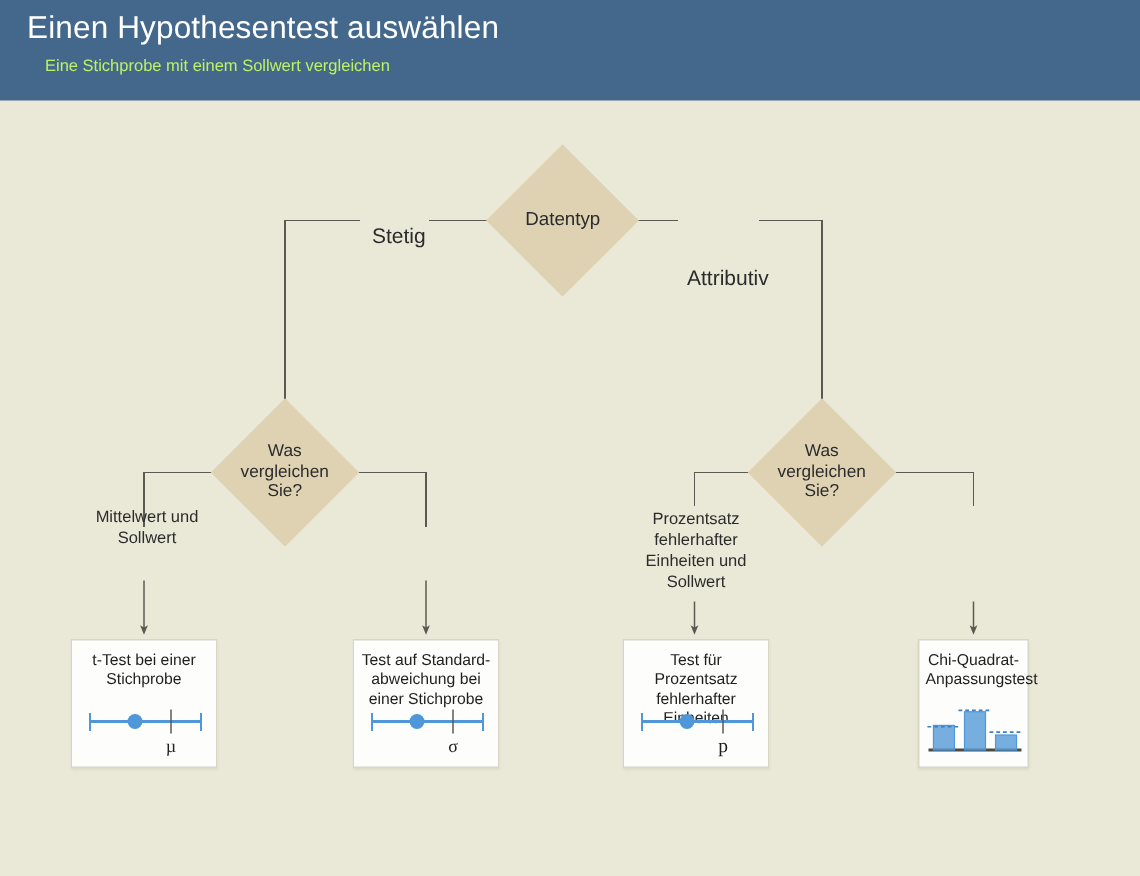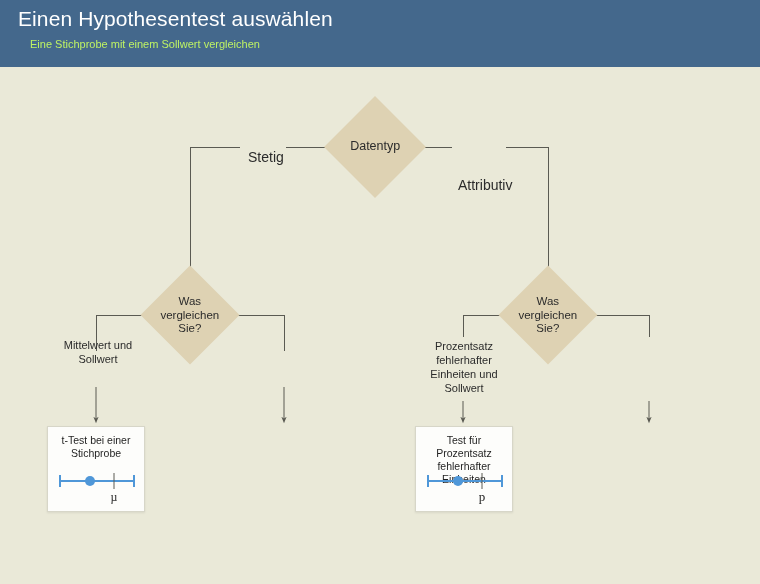--- a/index.html
+++ b/index.html
@@ -255,33 +255,67 @@
           <line x1="12" y1="10" x2="12" y2="22"></line>
           <line x1="86" y1="10" x2="86" y2="22"></line>
         </g>
         <circle cx="42" cy="16" r="5" fill="#4f97d8"></circle>
         <line x1="66" y1="8" x2="66" y2="24" stroke="#5a5a52" stroke-width="1"></line>
         <text x="66" y="36" font-family="Liberation Serif, serif" font-size="12" fill="#1f1f1f" text-anchor="middle">µ</text>
       </svg>
 
     </div>
 
+    <div class="card" id="card-1">
+      <div class="card-title">Test auf Standard-
+abweichung bei
+einer Stichprobe</div>
+      <svg class="card-graphic" viewBox="0 0 98 40">
+        <g stroke="#4f97d8" stroke-width="1.4" fill="none" shape-rendering="crispEdges">
+          <line x1="12" y1="16" x2="86" y2="16"></line>
+          <line x1="12" y1="10" x2="12" y2="22"></line>
+          <line x1="86" y1="10" x2="86" y2="22"></line>
+        </g>
+        <circle cx="42" cy="16" r="5" fill="#4f97d8"></circle>
+        <line x1="66" y1="8" x2="66" y2="24" stroke="#5a5a52" stroke-width="1"></line>
+        <text x="66" y="36" font-family="Liberation Serif, serif" font-size="12" fill="#1f1f1f" text-anchor="middle">σ</text>
+      </svg>
+
+    </div>
 
     <div class="card" id="card-2">
       <div class="card-title">Test für Prozentsatz
 fehlerhafter
 Einheiten</div>
       <svg class="card-graphic" viewBox="0 0 98 40">
         <g stroke="#4f97d8" stroke-width="1.4" fill="none" shape-rendering="crispEdges">
           <line x1="12" y1="16" x2="86" y2="16"></line>
           <line x1="12" y1="10" x2="12" y2="22"></line>
           <line x1="86" y1="10" x2="86" y2="22"></line>
         </g>
         <circle cx="42" cy="16" r="5" fill="#4f97d8"></circle>
         <line x1="66" y1="8" x2="66" y2="24" stroke="#5a5a52" stroke-width="1"></line>
         <text x="66" y="36" font-family="Liberation Serif, serif" font-size="13" fill="#1f1f1f" text-anchor="middle">p</text>
       </svg>
 
     </div>
 
+    <div class="card" id="card-3">
+      <div class="card-title">Chi-Quadrat-
+Anpassungstest</div>
+      <svg class="card-graphic" viewBox="0 0 74 40" id="chi-bar-chart">
+        <line x1="6" y1="35" x2="68" y2="35" stroke="#4a4a44" stroke-width="2"></line>
+        <g id="chi-bars">
+            <rect x="9.3" y="18.6" width="14" height="16.4" fill="#4f97d8" fill-opacity="0.78" stroke="#4f97d8" stroke-width="0.8"></rect>
+            <rect x="30.0" y="9.5" width="14" height="25.5" fill="#4f97d8" fill-opacity="0.78" stroke="#4f97d8" stroke-width="0.8"></rect>
+            <rect x="50.7" y="25.0" width="14" height="10.0" fill="#4f97d8" fill-opacity="0.78" stroke="#4f97d8" stroke-width="0.8"></rect>
+          </g>
+        <g id="chi-expected">
+            <line x1="5.3" x2="27.3" y1="19.5" y2="19.5" stroke="#3c7ec0" stroke-width="1.1" stroke-dasharray="2.5 2"></line>
+            <line x1="26.0" x2="48.0" y1="8.6" y2="8.6" stroke="#3c7ec0" stroke-width="1.1" stroke-dasharray="2.5 2"></line>
+            <line x1="46.7" x2="68.7" y1="23.1" y2="23.1" stroke="#3c7ec0" stroke-width="1.1" stroke-dasharray="2.5 2"></line>
+          </g>
+      </svg>
+
+    </div>
 
   </div>
 </div>
 
 </body></html>

